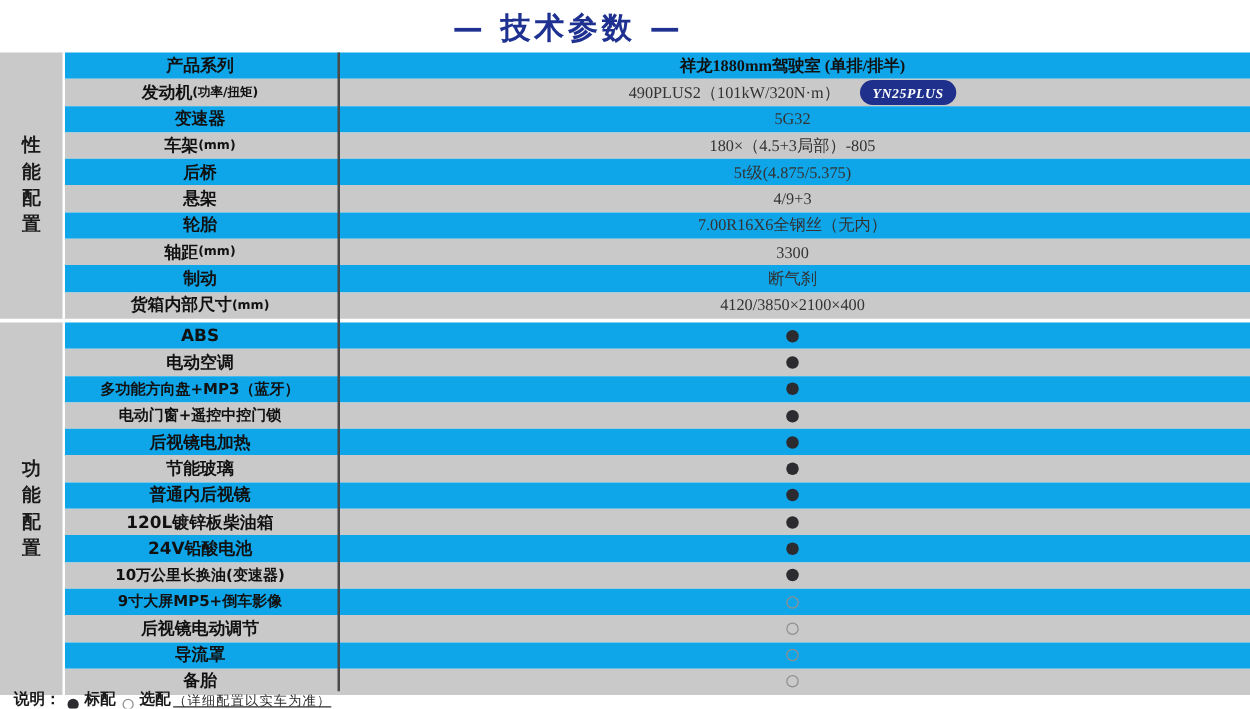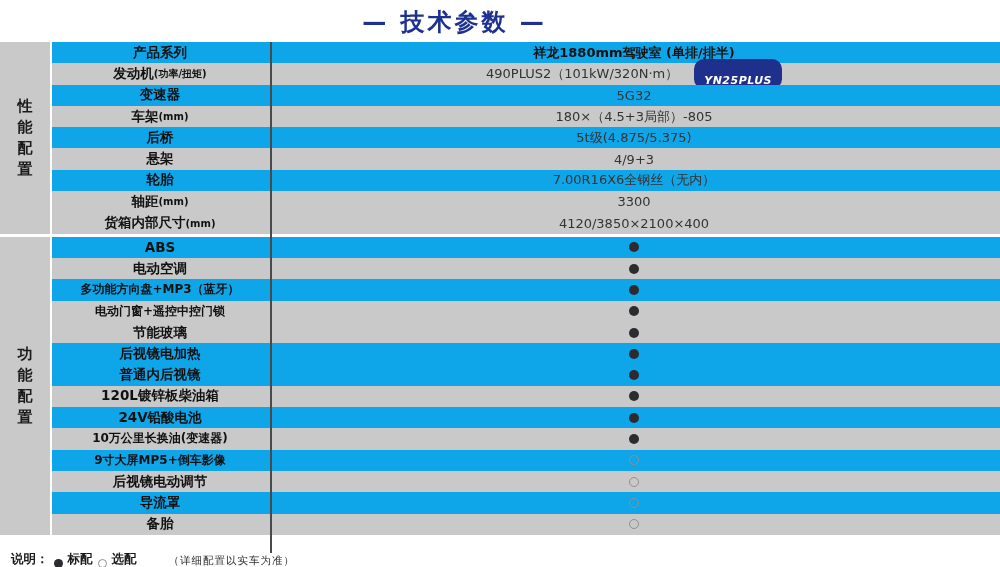--- a/index.html
+++ b/index.html
@@ -30,40 +30,40 @@
 
   .rows { flex:1; display:flex; flex-direction:column; }
   .row { display:flex; height:21.3px; align-items:stretch; }
   .row.white { background:#0ea5e9; }
   .row.gray  { background:#c9c9c9;align-items:center; }
 
   .cell { display:flex; align-items:center; justify-content:center; }
   .cell.label { width:216px; font-weight:bold; font-size:13.5px; color:#111; white-space:nowrap; }
   .cell.label.small { font-size:12px; }
   .label-suffix { font-size:10px; font-weight:bold; }
-  .cell.value { flex:1; font-size:13px; color:#333; white-space:nowrap; }
+  .cell.value { flex:1; font-size:13px; color:#333; white-space:nowrap;font-family:Liberation Serif, serif; }
   .val.bold { font-weight:bold; color:#111; }
 
   .badge {
-    display:inline-block; margin-left:16px; padding:15px 10px 2px 10px;
+    display:inline-block; margin-left:16px; padding:5px 10px 2px 10px;
     background:#1e2f8c; color:#ffffff; font-size:11px; font-weight:bold;
     font-style:italic; border-radius:10px; letter-spacing:0.5px; line-height:13px;
   }
 
   .dot { display:inline-block; width:10px; height:10px; border-radius:50%; }
   .dot.filled { background:#2b2b30; }
   .dot.open { background:transparent; border:1.5px solid #909090; }
   .dot.sm { width:9px; height:9px; }
 
   .footer {
     position:absolute; top:551px; left:11px; display:flex; align-items:flex-end;
     font-size:12.5px; color:#1a1a1a; font-weight:bold; white-space:nowrap;
   }
   .footer .dot { margin:0 5px; }
-  .footer .note { font-size:10.5px; font-weight:normal; color:#2a2a2a; margin-left:32px; letter-spacing:1px; }
+  .footer .note { font-size:10.5px; font-weight:normal; color:#2a2a2a; margin-left:2px; letter-spacing:1px;text-decoration:underline; }
 </style>
 </head>
 <body>
 
 <div class="page">
   <div class="title">—  技术参数  —</div>
 
   <div class="table">
     <div class="col-divider"></div>
     <div id="sections">
@@ -136,20 +136,28 @@
             </div>
             <div class="row gray">
               <div class="cell label">
                 <span class="label-main">轴距</span>
                 <span class="label-suffix"> (mm)</span>
               </div>
               <div class="cell value">
                 <span class="val">3300</span>
               </div>
             </div>
+            <div class="row white">
+              <div class="cell label">
+                <span class="label-main">制动</span>
+              </div>
+              <div class="cell value">
+                <span class="val">断气刹</span>
+              </div>
+            </div>
             <div class="row gray">
               <div class="cell label">
                 <span class="label-main">货箱内部尺寸</span>
                 <span class="label-suffix">(mm)</span>
               </div>
               <div class="cell value">
                 <span class="val">4120/3850×2100×400</span>
               </div>
             </div>
           </div>
@@ -188,31 +196,31 @@
               </div>
             </div>
             <div class="row gray">
               <div class="cell label small">
                 <span class="label-main">电动门窗+遥控中控门锁</span>
               </div>
               <div class="cell value">
                 <span class="dot filled"></span>
               </div>
             </div>
+            <div class="row white">
+              <div class="cell label">
+                <span class="label-main">后视镜电加热</span>
+              </div>
+              <div class="cell value">
+                <span class="dot filled"></span>
+              </div>
+            </div>
             <div class="row gray">
               <div class="cell label">
                 <span class="label-main">节能玻璃</span>
-              </div>
-              <div class="cell value">
-                <span class="dot filled"></span>
-              </div>
-            </div>
-            <div class="row white">
-              <div class="cell label">
-                <span class="label-main">后视镜电加热</span>
               </div>
               <div class="cell value">
                 <span class="dot filled"></span>
               </div>
             </div>
             <div class="row white">
               <div class="cell label">
                 <span class="label-main">普通内后视镜</span>
               </div>
               <div class="cell value">

